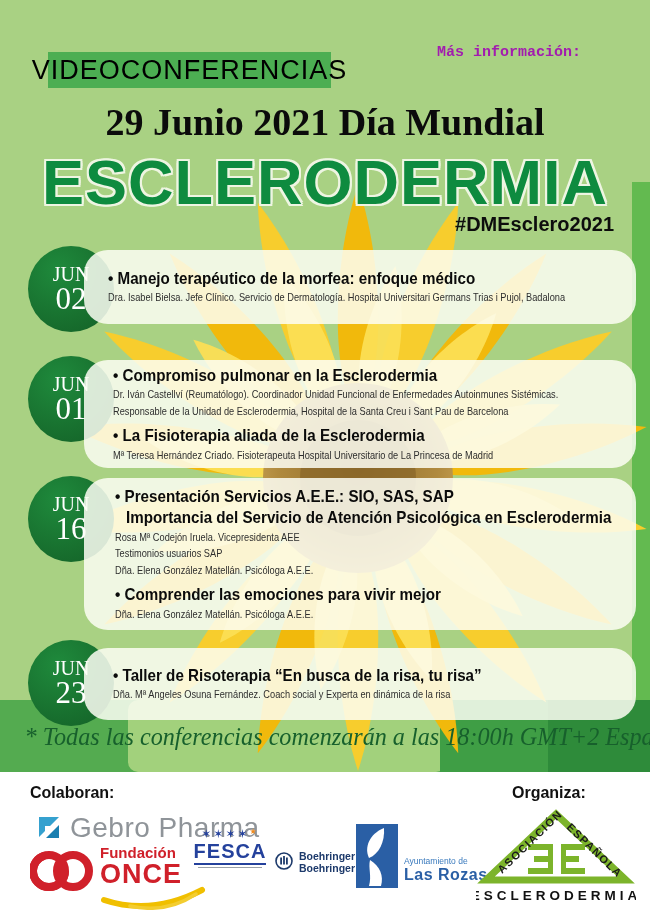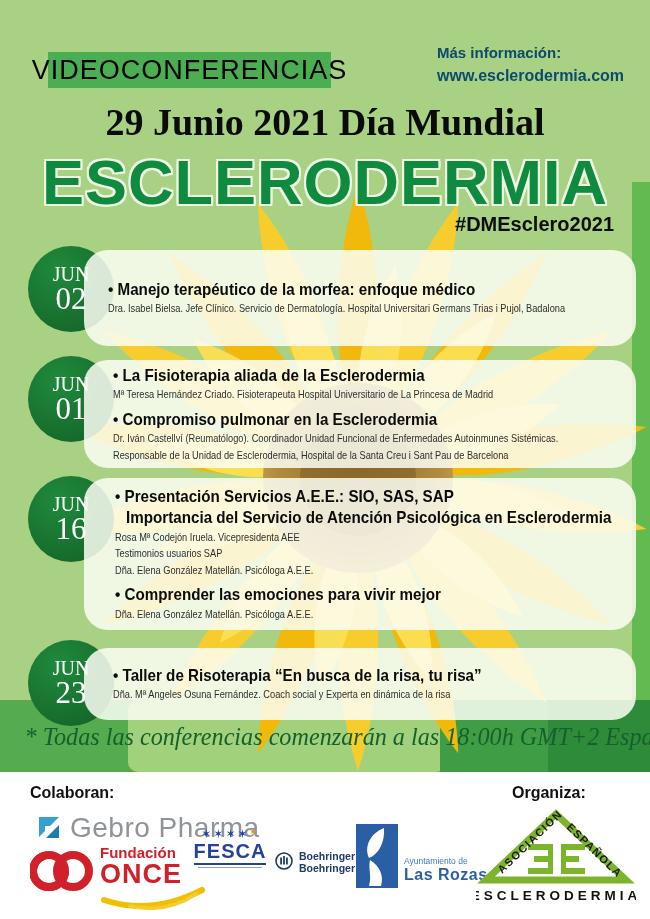--- a/index.html
+++ b/index.html
@@ -11,36 +11,36 @@
   .band{position:absolute;left:0;top:700px;width:650px;height:72px;background:#54ab50;}
   .band-light{position:absolute;left:128px;top:700px;width:318px;height:72px;background:#a2d17c;border-radius:10px;}
   .band-right{position:absolute;left:440px;top:700px;width:210px;height:72px;background:#3f9e45;}
   .band-right2{position:absolute;left:548px;top:700px;width:102px;height:72px;background:#2e8b3a;}
   .sunflower{position:absolute;left:0;top:0;}
 
   
   .badge{position:absolute;left:48px;top:52px;width:283px;height:36px;background:#4cae52;
          color:#000000;font-size:27px;font-weight:500;letter-spacing:1px;
          display:flex;align-items:center;justify-content:center;}
-  .moreinfo{position:absolute;right:18px;top:42px;width:195px;color:#0c4a6e;
-            font-weight:700;font-size:15px;line-height:1.45;text-align:left;}
+  .moreinfo{position:absolute;right:18px;top:42px;width:195px;color:#a21caf;
+            font-weight:700;font-size:15px;line-height:1.45;text-align:left;font-family:Liberation Mono, monospace;}
   .moreinfo .url{font-size:16px;}
   .date-title{position:absolute;left:0;top:100px;width:650px;text-align:center;
               font-family:"Liberation Serif",serif;font-weight:600;font-size:38px;color:#0b0b0b;}
   .main-title{position:absolute;left:0;top:146px;width:650px;text-align:center;
               font-size:63px;font-weight:800;letter-spacing:1px;color:#0e8b3f;
               text-shadow:-2px -2px 0 #eef5e2,2px -2px 0 #eef5e2,-2px 2px 0 #eef5e2,2px 2px 0 #eef5e2,
                           0 -2px 0 #eef5e2,0 2px 0 #eef5e2,-2px 0 0 #eef5e2,2px 0 0 #eef5e2;}
   .hashtag{position:absolute;right:36px;top:213px;font-size:20px;font-weight:800;color:#0d0d0d;}
 
   
   .panel{position:absolute;left:84px;width:552px;background:rgba(253,254,245,0.85);
          border-radius:24px;box-sizing:border-box;padding:8px 10px 8px 29px;
          display:flex;flex-direction:column;justify-content:center;}
-  .p1{top:250px;height:96px;padding-left:24px;}
+  .p1{top:250px;height:74px;padding-left:24px;}
   .p2{top:360px;height:108px;}
   .p3{top:478px;height:152px;padding-left:31px;}
   .p4{top:648px;height:72px;}
   .talk-title{font-size:16.5px;font-weight:700;color:#0b0b0b;white-space:nowrap;
               transform:scaleX(0.92);transform-origin:0 50%;line-height:1.3;}
   .talk-title.cont{padding-left:12px;}
   .speaker{font-size:11px;color:#2e2e2e;white-space:nowrap;transform:scaleX(0.84);
            transform-origin:0 50%;line-height:1.5;}
   .item{margin:3px 0;}
 
@@ -148,21 +148,20 @@
         <use href="#petal2" fill="#fbdf55" transform="rotate(340)"></use>
       </g>
       <circle r="95" fill="url(#diskg)"></circle>
       <circle r="58" fill="#8a672a" opacity="0.75"></circle>
     </g>
   </svg>
 
   <div class="badge">VIDEOCONFERENCIAS</div>
   <div class="moreinfo">
     <div>Más información:</div>
-    <div class="url">www.esclerodermia.com</div>
   </div>
   <div class="date-title">29 Junio 2021 Día Mundial</div>
   <div class="main-title">ESCLERODERMIA</div>
   <div class="hashtag">#DMEsclero2021</div>
 
   <div class="circle c1">
     <div class="month">JUN</div>
     <div class="day">02</div>
   </div>
   <div class="circle c2">
@@ -180,27 +179,27 @@
 
   <div class="panel p1">
     <div class="item">
       <div class="talk-title">• Manejo terapéutico de la morfea: enfoque médico</div>
       <div class="speaker">Dra. Isabel Bielsa. Jefe Clínico. Servicio de Dermatología.  Hospital Universitari Germans Trias i Pujol, Badalona</div>
     </div>
   </div>
 
   <div class="panel p2">
     <div class="item">
-      <div class="talk-title">• La Fisioterapia aliada de la Esclerodermia</div>
-      <div class="speaker">Mª Teresa Hernández Criado. Fisioterapeuta Hospital Universitario de La Princesa de Madrid</div>
-    </div>
-    <div class="item">
       <div class="talk-title">• Compromiso pulmonar en la Esclerodermia</div>
       <div class="speaker">Dr. Iván Castellví (Reumatólogo). Coordinador Unidad Funcional de Enfermedades Autoinmunes Sistémicas.</div>
       <div class="speaker">Responsable de la Unidad de Esclerodermia, Hospital de la Santa Creu i Sant Pau de Barcelona</div>
+    </div>
+    <div class="item">
+      <div class="talk-title">• La Fisioterapia aliada de la Esclerodermia</div>
+      <div class="speaker">Mª Teresa Hernández Criado. Fisioterapeuta Hospital Universitario de La Princesa de Madrid</div>
     </div>
   </div>
 
   <div class="panel p3">
     <div class="item">
       <div class="talk-title">• Presentación Servicios A.E.E.: SIO, SAS, SAP</div>
       <div class="talk-title cont">Importancia del Servicio de Atención Psicológica en Esclerodermia</div>
       <div class="speaker">Rosa Mª Codejón Iruela. Vicepresidenta AEE</div>
       <div class="speaker">Testimonios usuarios SAP</div>
       <div class="speaker">Dña. Elena González Matellán. Psicóloga A.E.E.</div>

